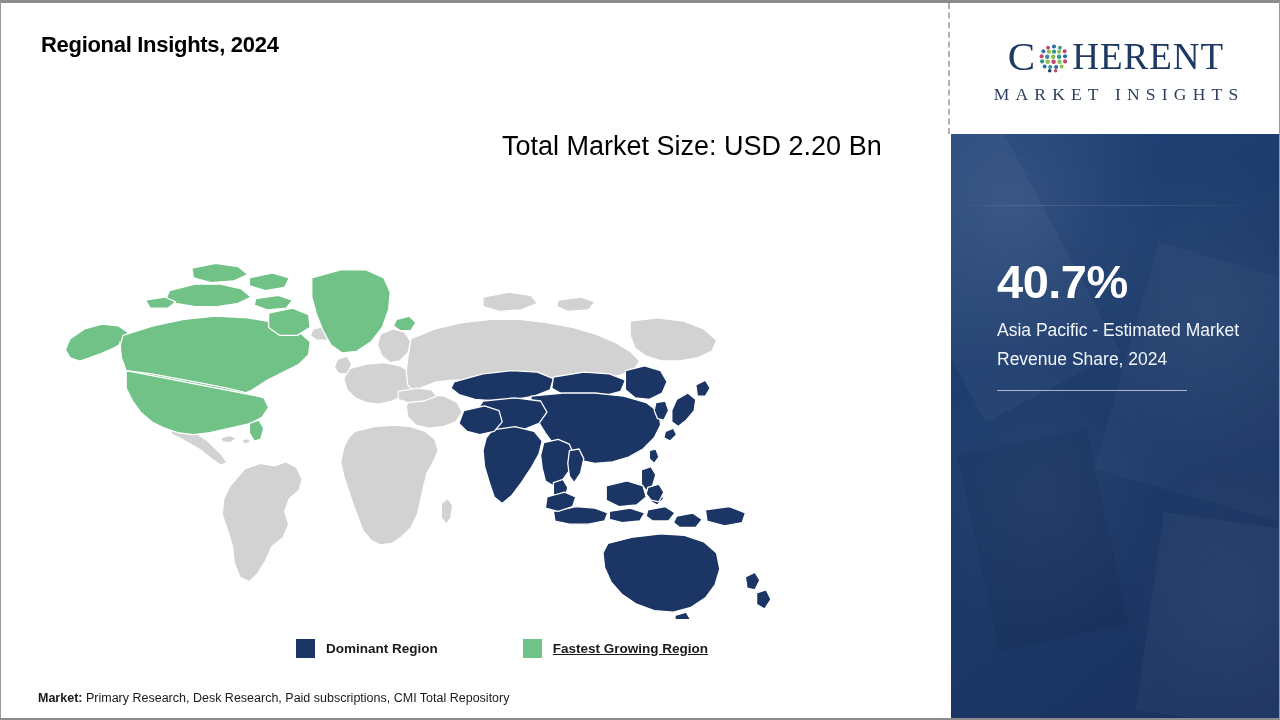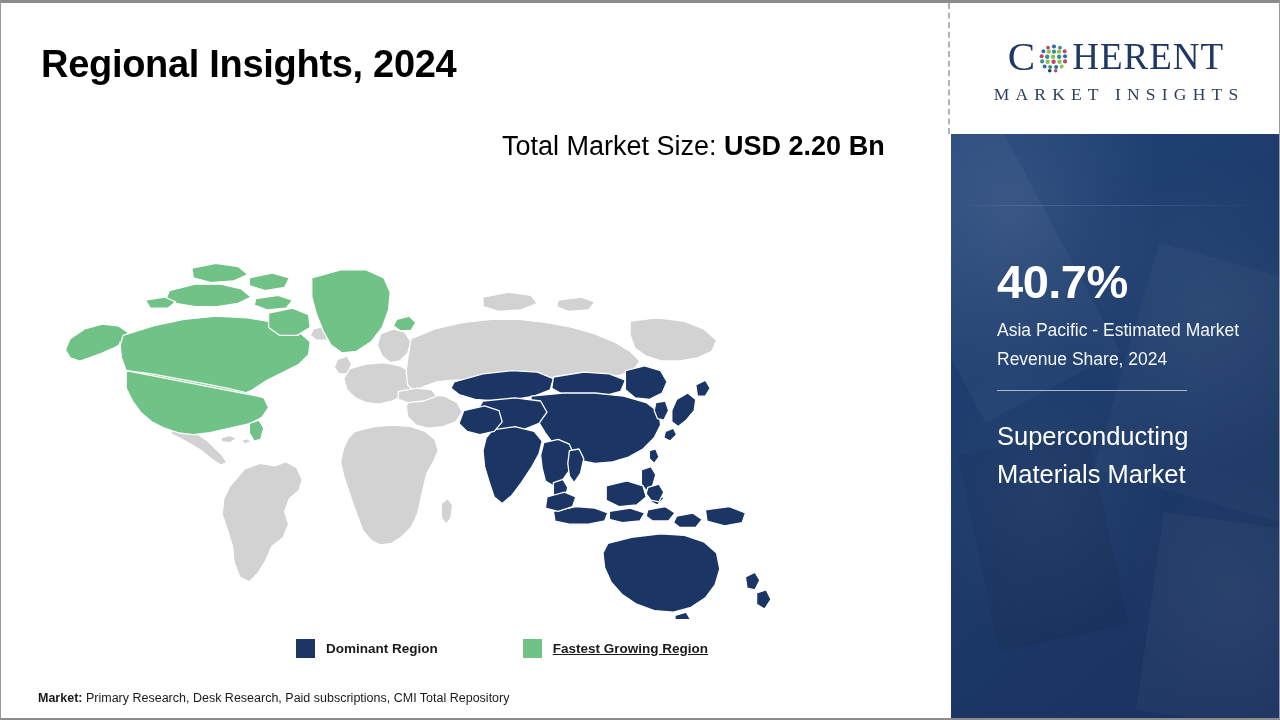--- a/index.html
+++ b/index.html
@@ -23,38 +23,38 @@
 
   
   #left-pane {
     position: absolute; left: 0; top: 0;
     width: 948px; height: 720px;
     background: #ffffff;
   }
 
   #page-title {
     position: absolute;
-    left: 40px; top: 40px;
-    font-size: 38px;
+    left: 40px; top: 29px;
+    font-size: 22px;
     font-weight: bold;
     color: #000000;
     letter-spacing: -0.3px;
     white-space: nowrap;
   }
 
   #market-size-block {
     position: absolute;
     left: 501px; top: 124px;
     width: 400px;
     font-size: 27px;
     color: #000000;
     line-height: 1.45;
   }
   #market-size-block .label { font-weight: normal; text-align: right; }
-  #market-size-block .value { font-weight: bold; }
+  #market-size-block .value { font-weight: normal; }
 
   
   #map-wrap {
     position: absolute;
     left: 34px; top: 196px;
     width: 800px; height: 420px;
   }
   #map-wrap svg { width: 100%; height: 100%; display: block; }
 
   
@@ -409,17 +409,16 @@
       <div class="bp-shape" id="bp-shape-2"></div>
       <div class="bp-shape" id="bp-shape-3"></div>
       <div class="bp-shape" id="bp-shape-4"></div>
 
       <div id="panel-inner">
         <div id="share-value">40.7%</div>
         <div id="share-desc">
           <span class="strong">Asia Pacific</span><span> - Estimated Market Revenue Share, 2024</span>
         </div>
         <div id="panel-divider"></div>
-        <div id="market-name">Superconducting Materials Market</div>
       </div>
     </div>
   </div>
 </div>
 
 </body></html>

